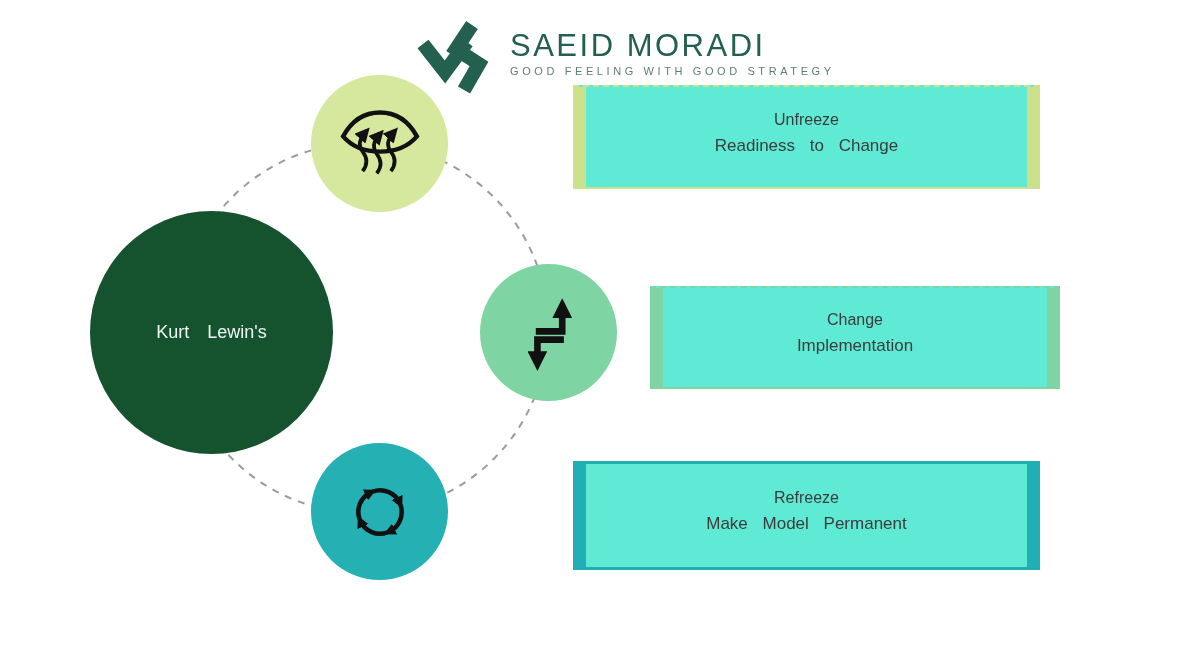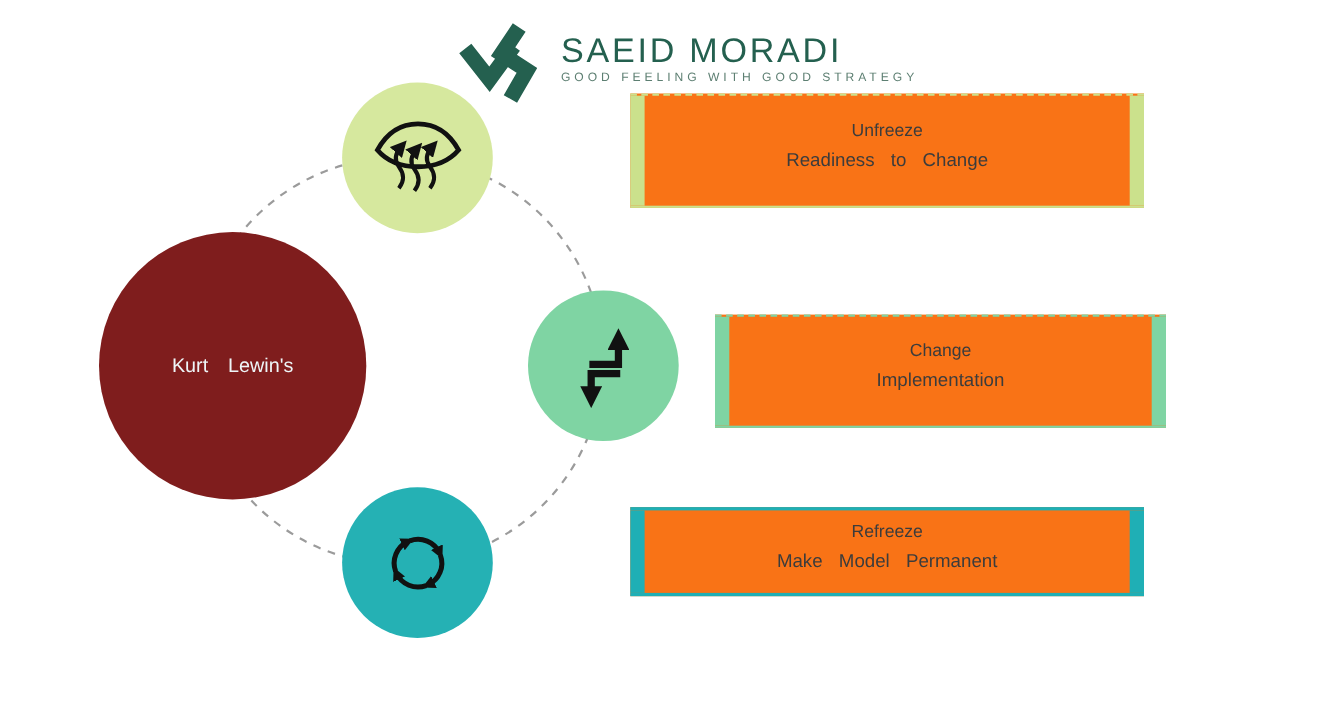--- a/index.html
+++ b/index.html
@@ -20,35 +20,35 @@
     margin-top:3px;font-size:11px;letter-spacing:3.6px;color:#5d7f72;
     white-space:nowrap;
   }
 
   
   .ring{position:absolute;left:174px;top:139px;width:378px;height:378px;}
 
   
   .main-circle{
     position:absolute;left:90px;top:211px;width:243px;height:243px;border-radius:50%;
-    background:#7f1d1d;color:#eef5f7;display:flex;flex-direction:column;
+    background:#14532d;color:#eef5f7;display:flex;flex-direction:column;
     align-items:center;justify-content:center;text-align:left;
     font-size:18px;line-height:31px;word-spacing:13px;z-index:2;
   }
   .stage-circle{
     position:absolute;width:137px;height:137px;border-radius:50%;
     display:flex;align-items:center;justify-content:center;z-index:2;
   }
   .circle-unfreeze{left:311px;top:75px;background:#d6e89e;}
   .circle-change{left:480px;top:264px;background:#7fd4a3;}
   .circle-refreeze{left:311px;top:443px;background:#25b1b4;}
 
   
   .stage-box{
-    position:absolute;background:#f97316;box-sizing:border-box;z-index:1;
+    position:absolute;background:#5eead4;box-sizing:border-box;z-index:1;
     display:flex;flex-direction:column;align-items:center;justify-content:center;
     text-align:left;
   }
   .stage-box .bar{position:absolute;top:0;bottom:0;width:13px;}
   .stage-box .bar.left{left:0;}
   .stage-box .bar.right{right:0;}
   .box-title{font-size:16px;color:#3c3c3c;margin-bottom:7px;transform:translateY(-4px);}
   .box-subtitle{font-size:17px;color:#3c3c3c;word-spacing:10px;transform:translateY(-4px);}
 
   .box-unfreeze{
@@ -57,21 +57,21 @@
   }
   .box-unfreeze .bar{background:#cbe18c;}
 
   .box-change{
     left:650px;top:286px;width:410px;height:103px;
     border-top:2px dashed #7fd4a3;border-bottom:2px solid #7fd4a3;
   }
   .box-change .bar{background:#7fd4a3;}
 
   .box-refreeze{
-    left:573px;top:461px;width:467px;height:81px;
+    left:573px;top:461px;width:467px;height:109px;
     border-top:3px solid #1fafb5;border-bottom:3px solid #1fafb5;
   }
   .box-refreeze .bar{background:#1fafb5;}
 
   .icon-black{stroke:#111111;}
 </style>
 </head>
 <body>
 
 <div class="canvas">

